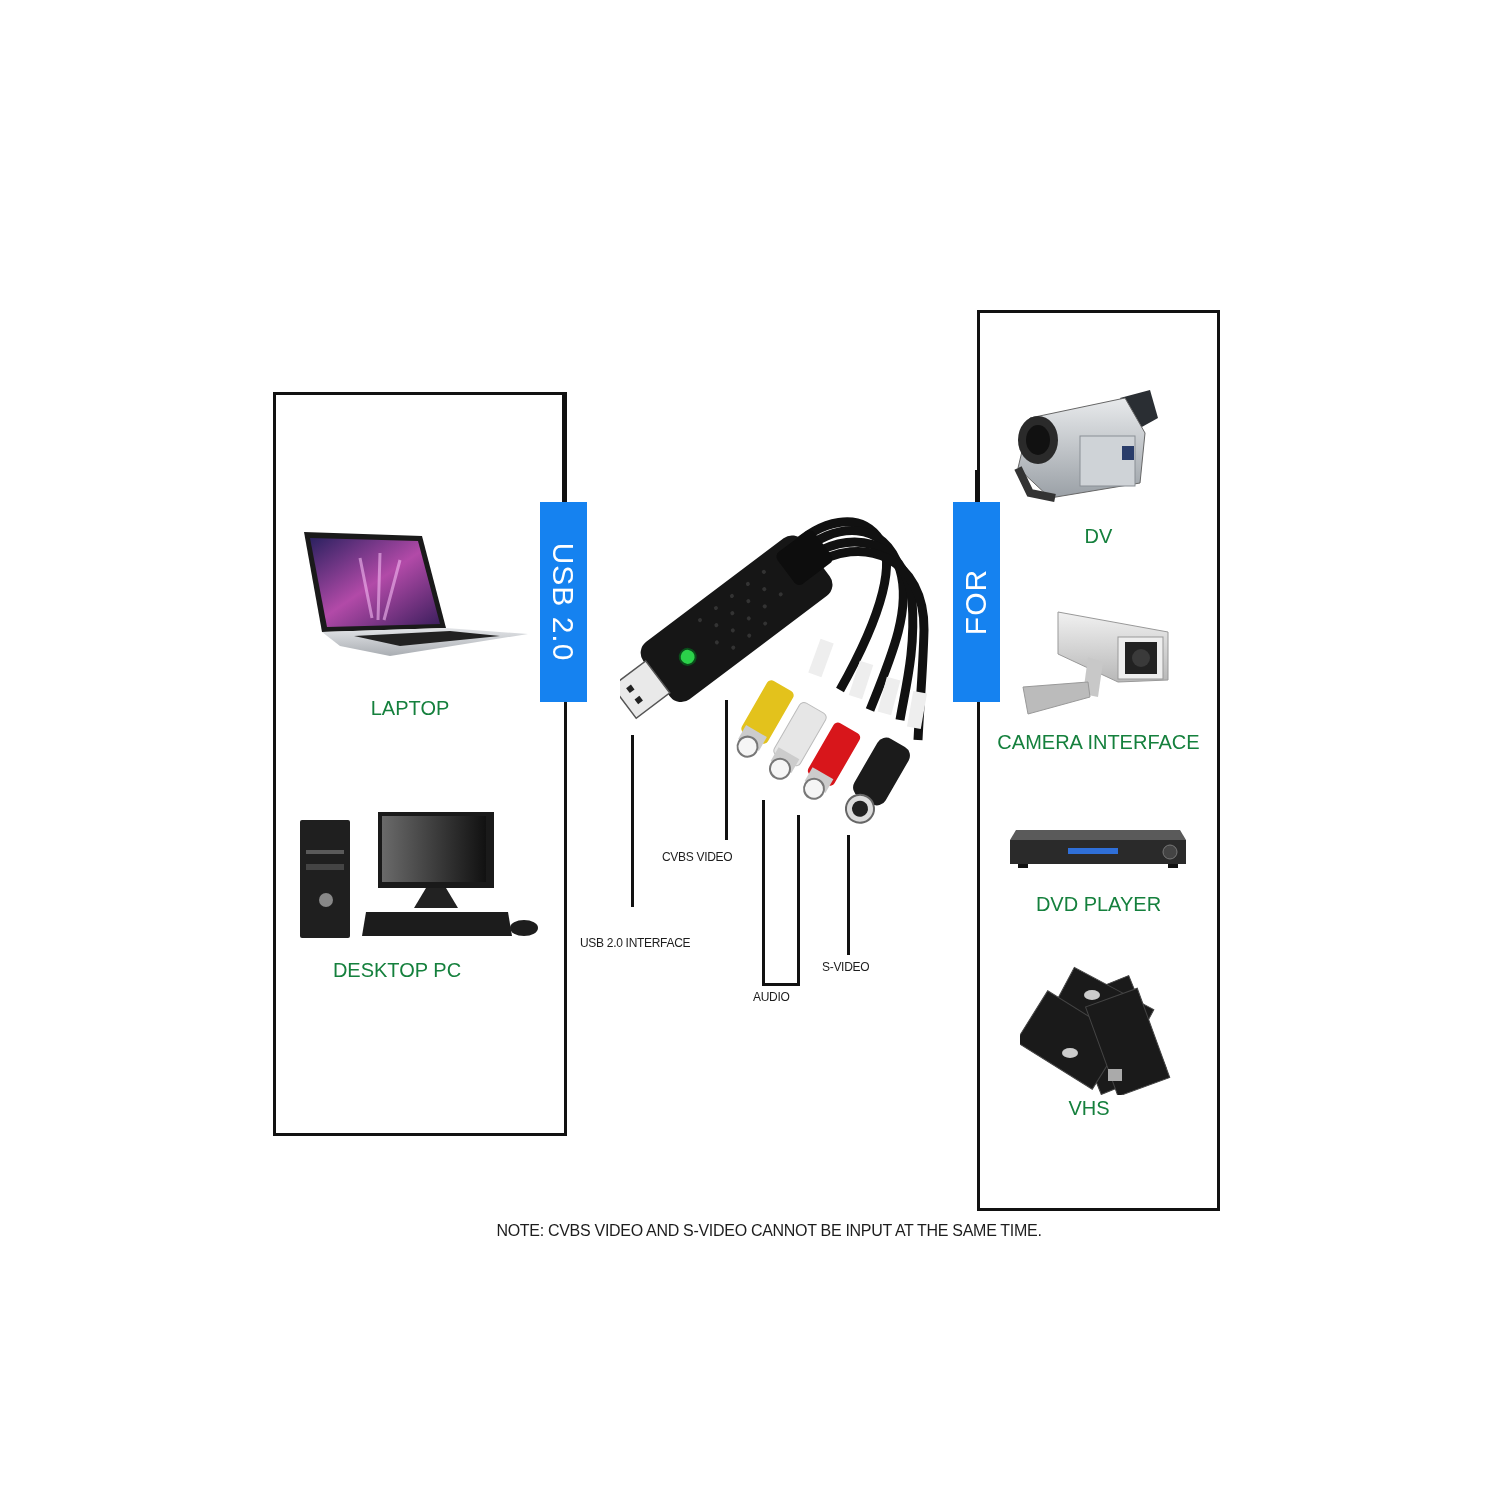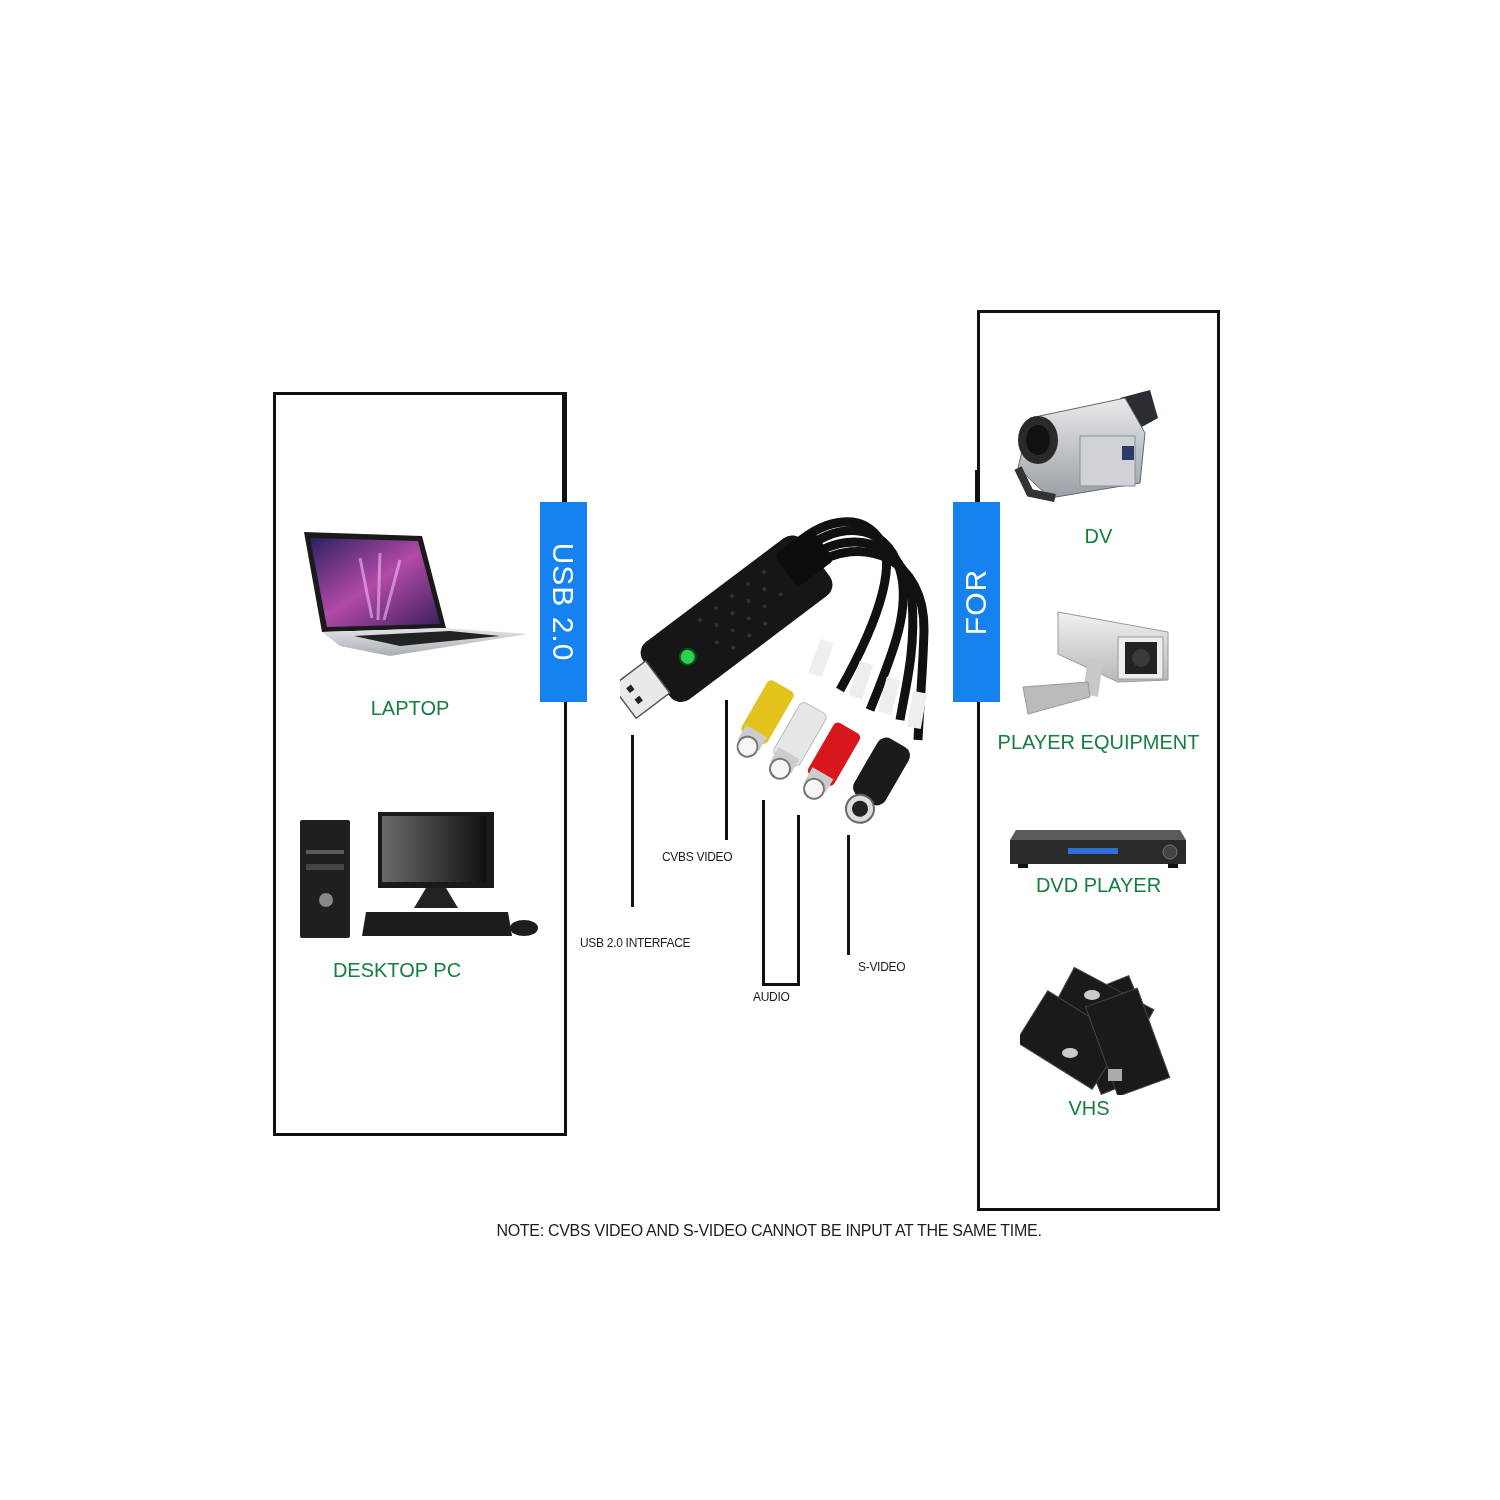--- a/index.html
+++ b/index.html
@@ -148,21 +148,21 @@
 
 <div class="line" style="left:725px;top:700px;width:3px;height:140px;"></div>
 <div class="small-label" style="left:662px;top:850px;">CVBS VIDEO</div>
 
 <div class="line" style="left:762px;top:800px;width:3px;height:185px;"></div>
 <div class="line" style="left:797px;top:815px;width:3px;height:170px;"></div>
 <div class="line" style="left:762px;top:983px;width:38px;height:3px;"></div>
 <div class="small-label" style="left:753px;top:990px;">AUDIO</div>
 
 <div class="line" style="left:847px;top:835px;width:3px;height:120px;"></div>
-<div class="small-label" style="left:822px;top:960px;margin-left:36px;">S-VIDEO</div>
+<div class="small-label" style="left:822px;top:960px;">S-VIDEO</div>
 
 <div id="right-panel" class="panel"></div>
 
 <div id="for-bar" class="blue-bar">
   <span>FOR</span>
 </div>
 <div class="line" style="left:975px;top:470px;width:3px;height:32px;"></div>
 
 <svg class="device" style="left:1010px;top:388px;" width="150" height="115" viewBox="0 0 150 115">
   <defs>
@@ -188,31 +188,31 @@
       <stop offset="1" stop-color="#b8b8b8"></stop>
     </linearGradient>
   </defs>
   <polygon points="40,10 150,30 150,78 100,80 40,52" fill="url(#sec)" stroke="#999"></polygon>
   <rect x="100" y="35" width="45" height="42" fill="#eee" stroke="#999"></rect>
   <rect x="107" y="40" width="32" height="32" fill="#222"></rect>
   <circle cx="123" cy="56" r="9" fill="#3a3a3a"></circle>
   <polygon points="70,55 85,60 80,95 65,92" fill="#c8c8c8"></polygon>
   <polygon points="5,85 70,80 72,95 10,112" fill="#bbb" stroke="#999"></polygon>
 </svg>
-<div class="label" style="left:977px;width:243px;top:731px;">PLAYER EQUIPMENT</div>
+<div class="label" style="left:977px;width:243px;top:731px;">CAMERA INTERFACE</div>
 
 <svg class="device" style="left:1008px;top:828px;" width="180" height="42" viewBox="0 0 180 42">
   <polygon points="8,2 172,2 178,12 2,12" fill="#5a5a5a"></polygon>
   <rect x="2" y="12" width="176" height="24" fill="#2a2a2a"></rect>
   <rect x="60" y="20" width="50" height="6" fill="#2f6fd8"></rect>
   <circle cx="162" cy="24" r="7" fill="#444" stroke="#777"></circle>
   <rect x="10" y="36" width="10" height="4" fill="#111"></rect>
     <rect x="160" y="36" width="10" height="4" fill="#111"></rect>
 </svg>
-<div class="label" style="left:977px;width:243px;top:874px;">DVD PLAYER</div>
+<div class="label" style="left:977px;width:243px;top:893px;">DVD PLAYER</div>
 
 <svg class="device" style="left:1020px;top:965px;" width="155" height="130" viewBox="0 0 155 130">
   <g fill="#1a1a1a" stroke="#444" stroke-width="1">
     <rect x="60" y="20" width="70" height="100" transform="rotate(-22 95 70)"></rect>
     <rect x="50" y="5" width="60" height="90" transform="rotate(-62 80 50)"></rect>
     <rect x="20" y="30" width="60" height="90" transform="rotate(-58 50 75)"></rect>
     <rect x="80" y="30" width="55" height="95" transform="rotate(-20 107 77)"></rect>
   </g>
   <ellipse cx="72" cy="30" rx="8" ry="5" fill="#ccc"></ellipse>
   <ellipse cx="50" cy="88" rx="8" ry="5" fill="#ccc"></ellipse>

